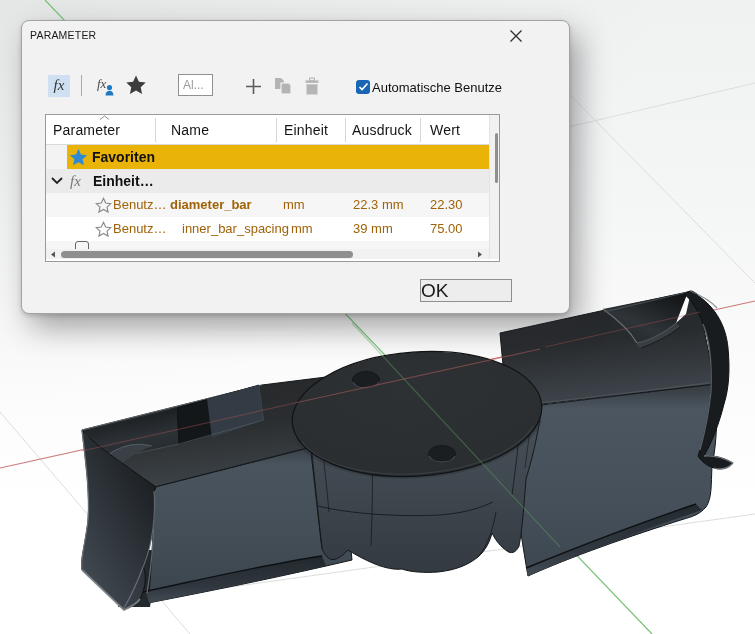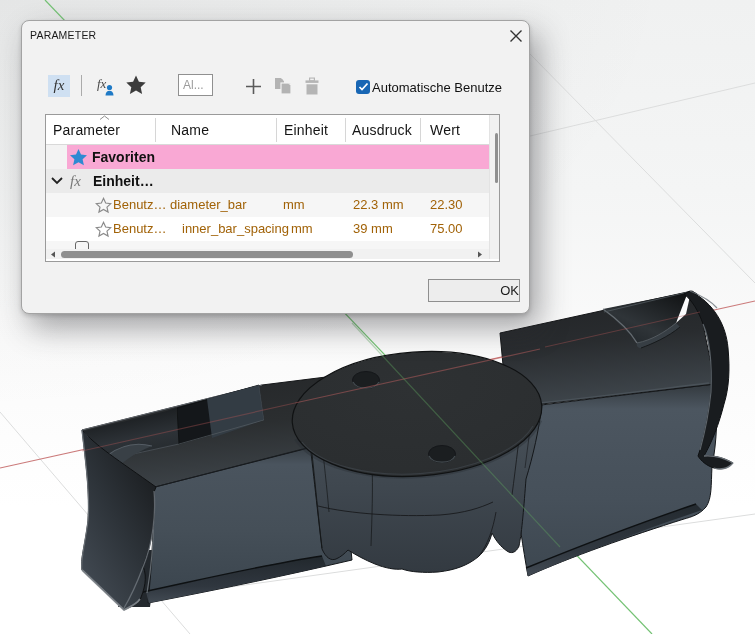--- a/index.html
+++ b/index.html
@@ -3,42 +3,42 @@
 <meta charset="utf-8">
 <style>
   html,body{margin:0;padding:0;}
   body{width:755px;height:634px;overflow:hidden;position:relative;
        font-family:"Liberation Sans", sans-serif;
        background:radial-gradient(ellipse 950px 620px at -5% -8%, rgba(58,62,64,0.07) 0%, rgba(58,62,64,0.02) 55%, rgba(58,62,64,0) 75%),
                   linear-gradient(180deg, #f0f1f1 0%, #f4f5f5 30%, #fbfbfb 58%, #ffffff 80%);}
   #scene{position:absolute;left:0;top:0;width:755px;height:634px;}
   #dlg{position:absolute;left:21px;top:20px;width:507px;height:292px;
        background:#f2f2f2;border:1px solid #a3a3a3;border-radius:8px;
-       box-shadow:0 2px 4px rgba(0,0,0,0.16), 9px 14px 30px rgba(45,45,50,0.42);}
+       box-shadow:0 2px 4px rgba(0,0,0,0.16), 9px 14px 30px rgba(45,45,50,0.42);padding-left:40px;}
   .abs{position:absolute;}
   #title{left:8px;top:8px;font-size:10.5px;color:#1a1a1a;letter-spacing:0.2px;line-height:12px;}
   #closex{left:488px;top:9px;width:12px;height:12px;}
   
   #fxbtn{left:26px;top:54px;width:22px;height:22px;background:#cfe0f2;
          font-family:"Liberation Serif",serif;font-style:italic;font-size:15px;color:#333;
          text-align:center;line-height:21px;}
   #tsep{left:59px;top:54px;width:1px;height:21px;background:#ababab;}
   #inputbox{left:156px;top:53px;width:29px;height:20px;background:#fff;border:1px solid #909090;
             font-size:12px;color:#9c9c9c;line-height:20px;padding-left:4px;}
   #chk{left:334px;top:59px;width:14px;height:14px;background:#1866b4;border-radius:3px;}
   #chklbl{left:350px;top:59px;font-size:13px;color:#111;line-height:15px;}
   
   #tbl{left:23px;top:93px;width:453px;height:146px;background:#fff;border:1px solid #9a9a9a;}
   .hdr{top:0;height:29px;font-size:14px;letter-spacing:0.2px;color:#141414;line-height:30px;background:#fff;}
   .colsep{top:3px;width:1px;height:24px;background:#d6d6d6;}
   .row{left:0;width:443px;height:24px;}
   .rtxt{font-size:13px;color:#a16207;line-height:24px;}
   .gtxt{font-size:14px;font-weight:bold;color:#111;line-height:24px;}
   #okbtn{left:398px;top:258px;width:90px;height:21px;background:#ededed;border:1px solid #8f8f8f;
-         font-size:13px;color:#1a1a1a;text-align:right;line-height:21px;margin-left:8px;}
+         font-size:19px;color:#1a1a1a;text-align:left;line-height:21px;}
 </style>
 </head>
 <body>
 <svg id="scene" width="755" height="634" viewBox="0 0 755 634">
   <defs>
     <linearGradient id="gTopL" x1="0" y1="0" x2="0.25" y2="1">
       <stop offset="0" stop-color="#242628"></stop>
         <stop offset="0.55" stop-color="#2b2e30"></stop>
         <stop offset="1" stop-color="#3c4247"></stop>
     </linearGradient>
@@ -246,40 +246,40 @@
     <div class="abs hdr" style="left:384px;">Wert</div>
     <div class="abs colsep" style="left:109px;"></div>
     <div class="abs colsep" style="left:230px;"></div>
     <div class="abs colsep" style="left:299px;"></div>
     <div class="abs colsep" style="left:374px;"></div>
     <svg class="abs" style="left:53px;top:0px;width:11px;height:6px;" viewBox="0 0 11 6">
         <path d="M1,4.5 L5.5,1 L10,4.5" stroke="#909090" stroke-width="1" fill="none"></path>
       </svg>
     <div class="abs" style="left:0;top:29px;width:443px;height:1px;background:#d9d9d9;"></div>
 
-    <div class="abs row" style="top:30px;background:#f9a8d4;">
+    <div class="abs row" style="top:30px;background:#eab308;">
       <div class="abs" style="left:0;width:21px;height:24px;background:#f3f3f3;"></div>
       <svg class="abs" style="left:23px;top:3px;width:19px;height:19px;" viewBox="0 0 19 19">
         <path d="M9.5,1 L12,6.6 L18,7.3 L13.6,11.3 L14.9,17.2 L9.5,14.2 L4.1,17.2 L5.4,11.3 L1,7.3 L7,6.6 Z" fill="#2f8ad2"></path>
       </svg>
       <div class="abs gtxt" style="left:46px;">Favoriten</div>
     </div>
     <div class="abs row" style="top:54px;background:#ebebeb;">
       <svg class="abs" style="left:5px;top:7px;width:12px;height:9px;" viewBox="0 0 12 9">
           <path d="M1,2 L6,7 L11,2" stroke="#222" stroke-width="1.8" fill="none"></path>
         </svg>
       <div class="abs" style="left:24px;top:0px;font-family:'Liberation Serif',serif;font-style:italic;font-size:15px;color:#777;line-height:24px;">fx</div>
       <div class="abs gtxt" style="left:47px;">Einheit…</div>
     </div>
     <div class="abs row" style="top:78px;background:#f6f6f6;">
       <svg class="abs" style="left:49px;top:4px;width:17px;height:17px;" viewBox="0 0 19 19">
         <path d="M9.5,1.5 L11.9,6.8 L17.6,7.5 L13.4,11.3 L14.6,16.9 L9.5,14 L4.4,16.9 L5.6,11.3 L1.4,7.5 L7.1,6.8 Z" fill="none" stroke="#8a8a8a" stroke-width="1.3"></path>
       </svg>
       <div class="abs rtxt" style="left:67px;">Benutz…</div>
-      <div class="abs rtxt" style="left:124px;">diameter_bar</div>
+      <div class="abs rtxt" style="left:124px;font-weight:bold;">diameter_bar</div>
       <div class="abs rtxt" style="left:237px;">mm</div>
       <div class="abs rtxt" style="left:307px;">22.3 mm</div>
       <div class="abs rtxt" style="left:384px;">22.30</div>
     </div>
     <div class="abs row" style="top:102px;background:#ffffff;">
       <svg class="abs" style="left:49px;top:4px;width:17px;height:17px;" viewBox="0 0 19 19">
         <path d="M9.5,1.5 L11.9,6.8 L17.6,7.5 L13.4,11.3 L14.6,16.9 L9.5,14 L4.4,16.9 L5.6,11.3 L1.4,7.5 L7.1,6.8 Z" fill="none" stroke="#8a8a8a" stroke-width="1.3"></path>
       </svg>
       <div class="abs rtxt" style="left:67px;">Benutz…</div>
       <div class="abs rtxt" style="left:136px;">inner_bar_spacing</div>

